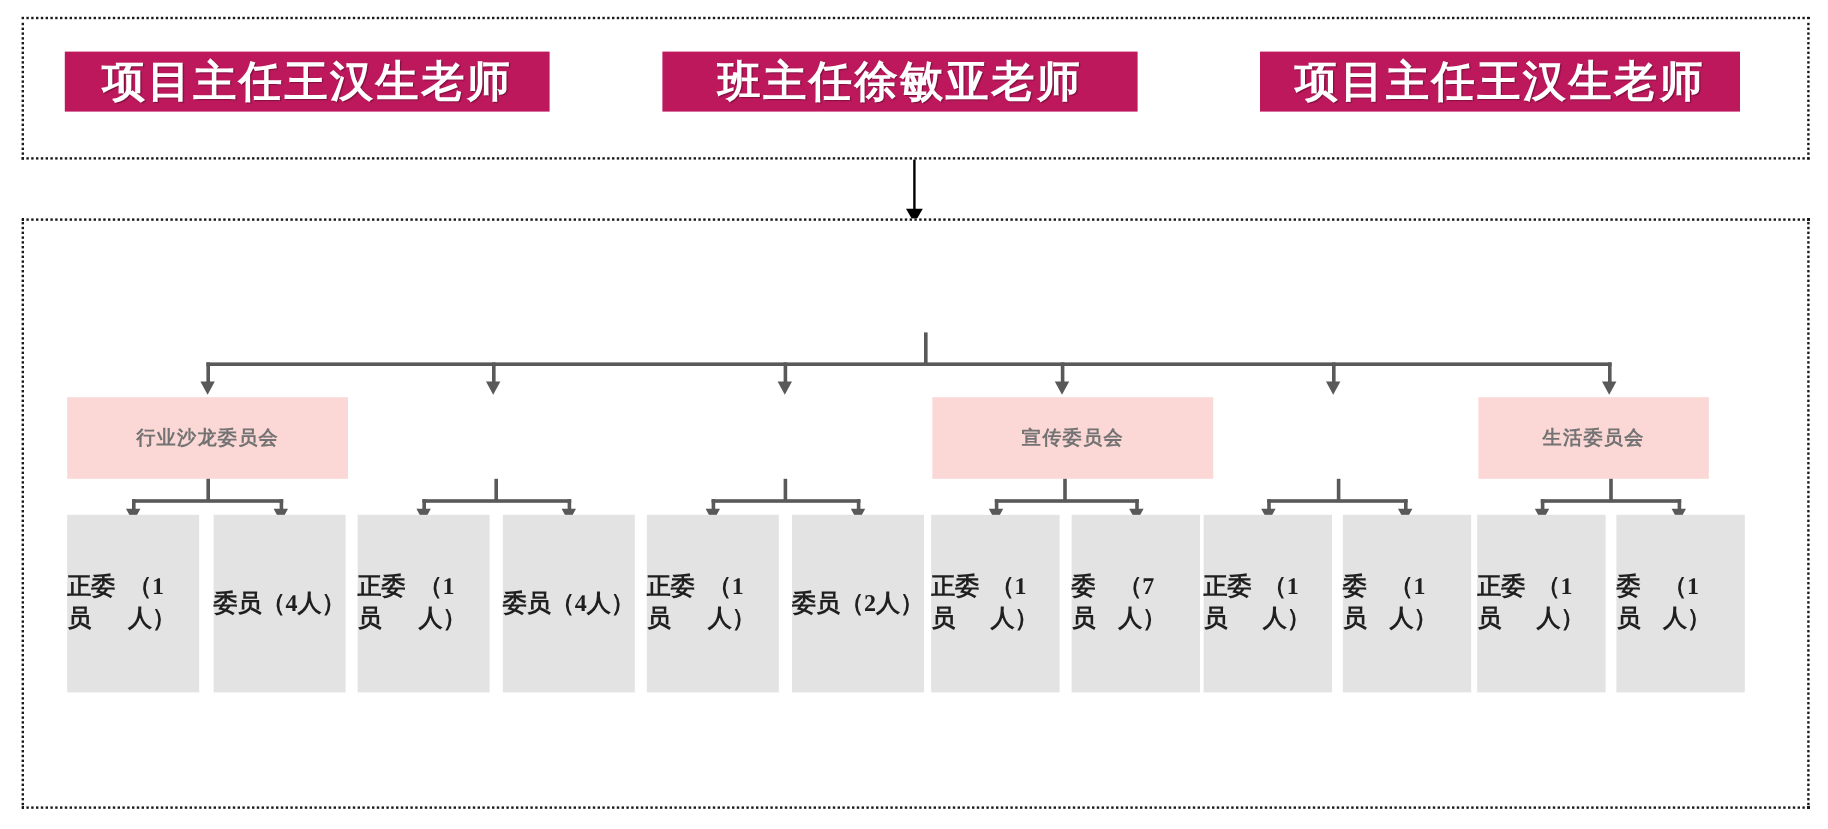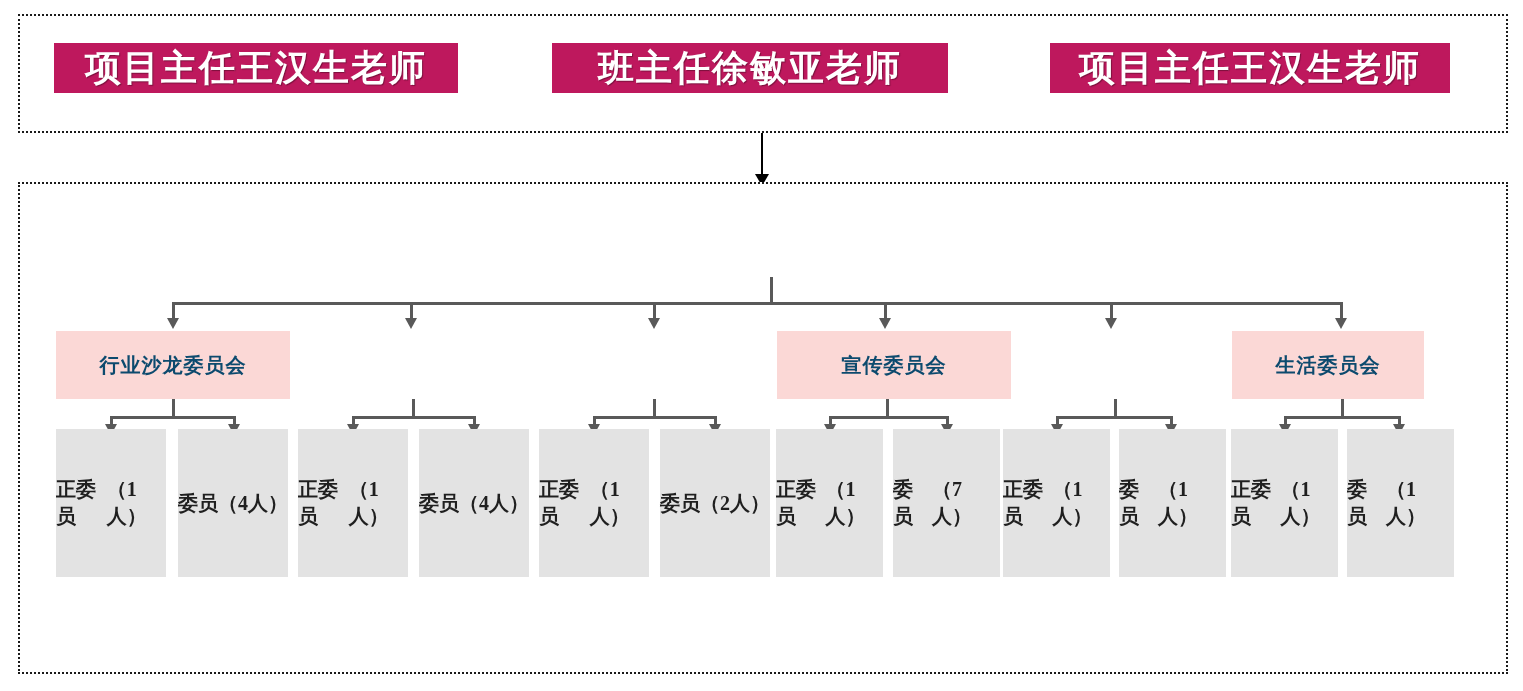--- a/index.html
+++ b/index.html
@@ -126,25 +126,25 @@
     border-top: 11px solid #595959;
   }
 
   
   .committee-box {
     position: absolute;
     box-sizing: border-box;
     top: 331px;
     height: 68px;
     background: #FBD8D6;
-    color: #0c4a6e;
-    display: flex;
-    align-items: center;
-    justify-content: center;
-    font-size: 20px;
+    color: #737373;
+    display: flex;
+    align-items: center;
+    justify-content: center;
+    font-size: 16px;
     font-weight: bold;
     letter-spacing: 1px;
   }
 
   
   .sub-stem {
     position: absolute;
     top: 399px;
     width: 3px;
     height: 19px;

